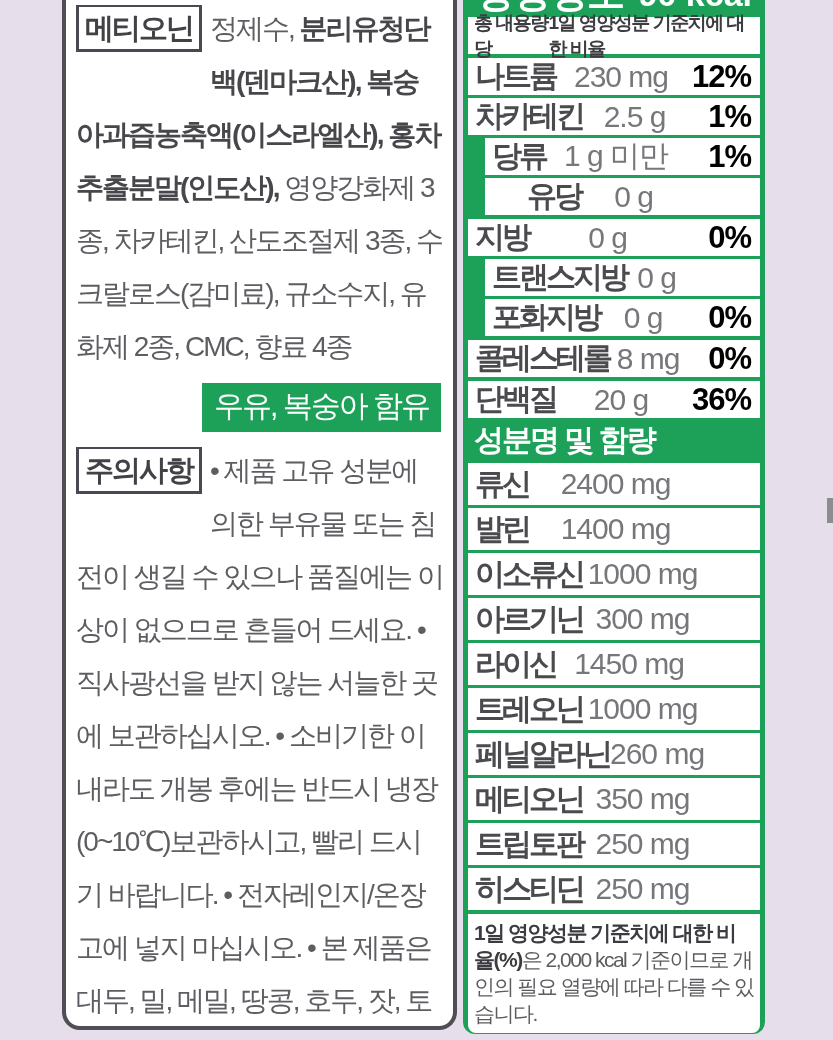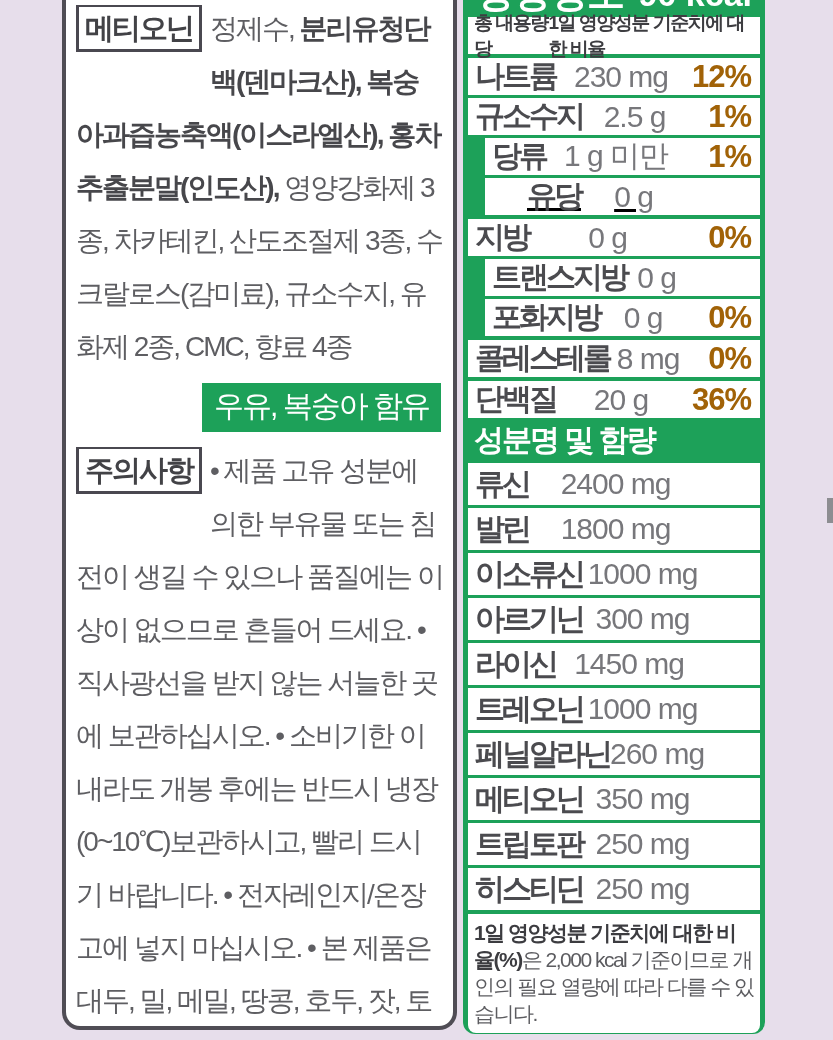--- a/index.html
+++ b/index.html
@@ -67,23 +67,23 @@
     font-weight:700; font-size:19px; letter-spacing:-1.5px; color:#3d3d41;
     padding:0 6px;
   }
   .row {
     display:flex; align-items:center;
     height:37px; margin-top:3px; background:#fff;
     font-size:30px;
   }
   .row .n { font-weight:700; color:#4b4b4f; padding-left:7px; letter-spacing:-3px; white-space:nowrap; }
   .row .a { flex:1; text-align:center; color:#77777b; letter-spacing:-1px; white-space:nowrap; }
-  .row .p { width:74px; text-align:right; padding-right:9px; font-weight:700; font-size:31px; color:#a16207; letter-spacing:-1px; }
+  .row .p { width:74px; text-align:right; padding-right:9px; font-weight:700; font-size:31px; color:#000000; letter-spacing:-1px; }
   .row.ind1 { margin-left:17px; }
-  .row.ind2 { margin-left:17px;text-decoration:underline; }
+  .row.ind2 { margin-left:17px; }
   .row.ind2 .n { padding-left:42px; }
   .row.gap4 { margin-top:4px; }
   .section-header {
     height:39px; margin-top:3px;
     display:flex; align-items:center;
     color:#ffffff; font-weight:700; font-size:30px; letter-spacing:-2px;
     padding-left:6px;
   }
   .amino { height:42px; }
   .amino .a { padding-right:58px; }
@@ -125,21 +125,21 @@
     <span>총 내용량당</span>
     <span>1일 영양성분 기준치에 대한 비율</span>
   </div>
 
   <div class="row gap4">
     <span class="n">나트륨</span>
     <span class="a">230 mg</span>
     <span class="p">12%</span>
   </div>
   <div class="row">
-    <span class="n">규소수지</span>
+    <span class="n">차카테킨</span>
     <span class="a">2.5 g</span>
     <span class="p">1%</span>
   </div>
   <div class="row ind1">
     <span class="n">당류</span>
     <span class="a">1 g 미만</span>
     <span class="p">1%</span>
   </div>
   <div class="row ind2">
     <span class="n">유당</span>
@@ -173,21 +173,21 @@
   </div>
 
   <div class="section-header">성분명 및 함량</div>
 
   <div class="row amino">
     <span class="n">류신</span>
     <span class="a">2400 mg</span>
   </div>
   <div class="row amino">
     <span class="n">발린</span>
-    <span class="a">1800 mg</span>
+    <span class="a">1400 mg</span>
   </div>
   <div class="row amino">
     <span class="n">이소류신</span>
     <span class="a">1000 mg</span>
   </div>
   <div class="row amino">
     <span class="n">아르기닌</span>
     <span class="a">300 mg</span>
   </div>
   <div class="row amino">

